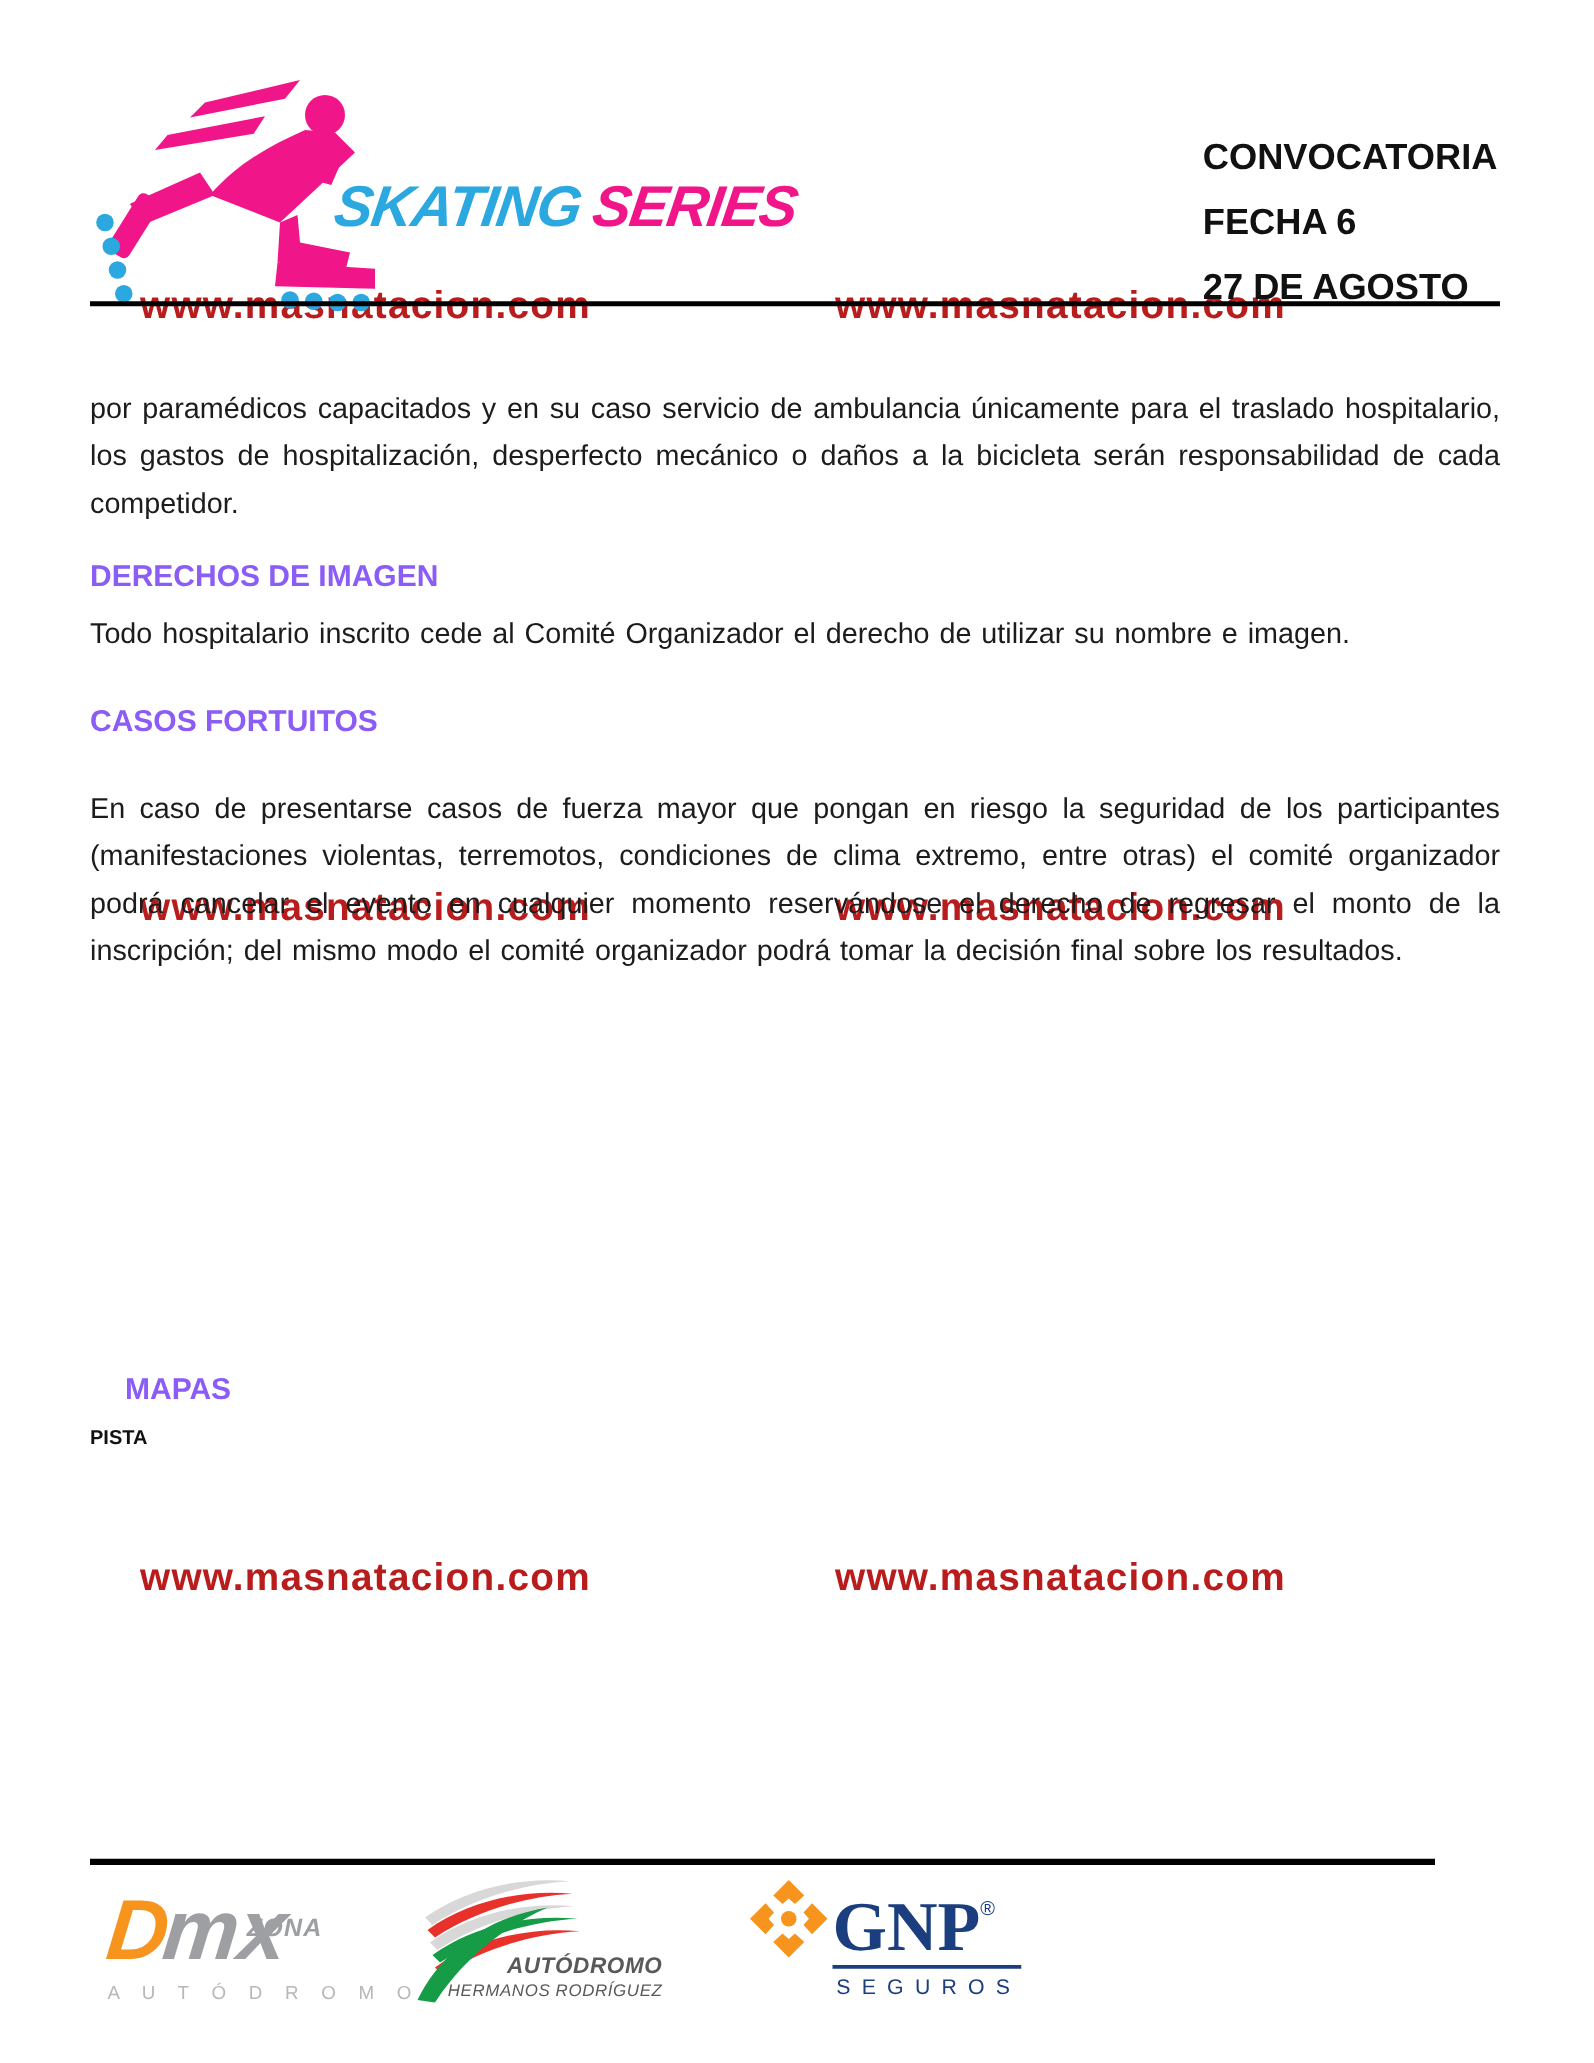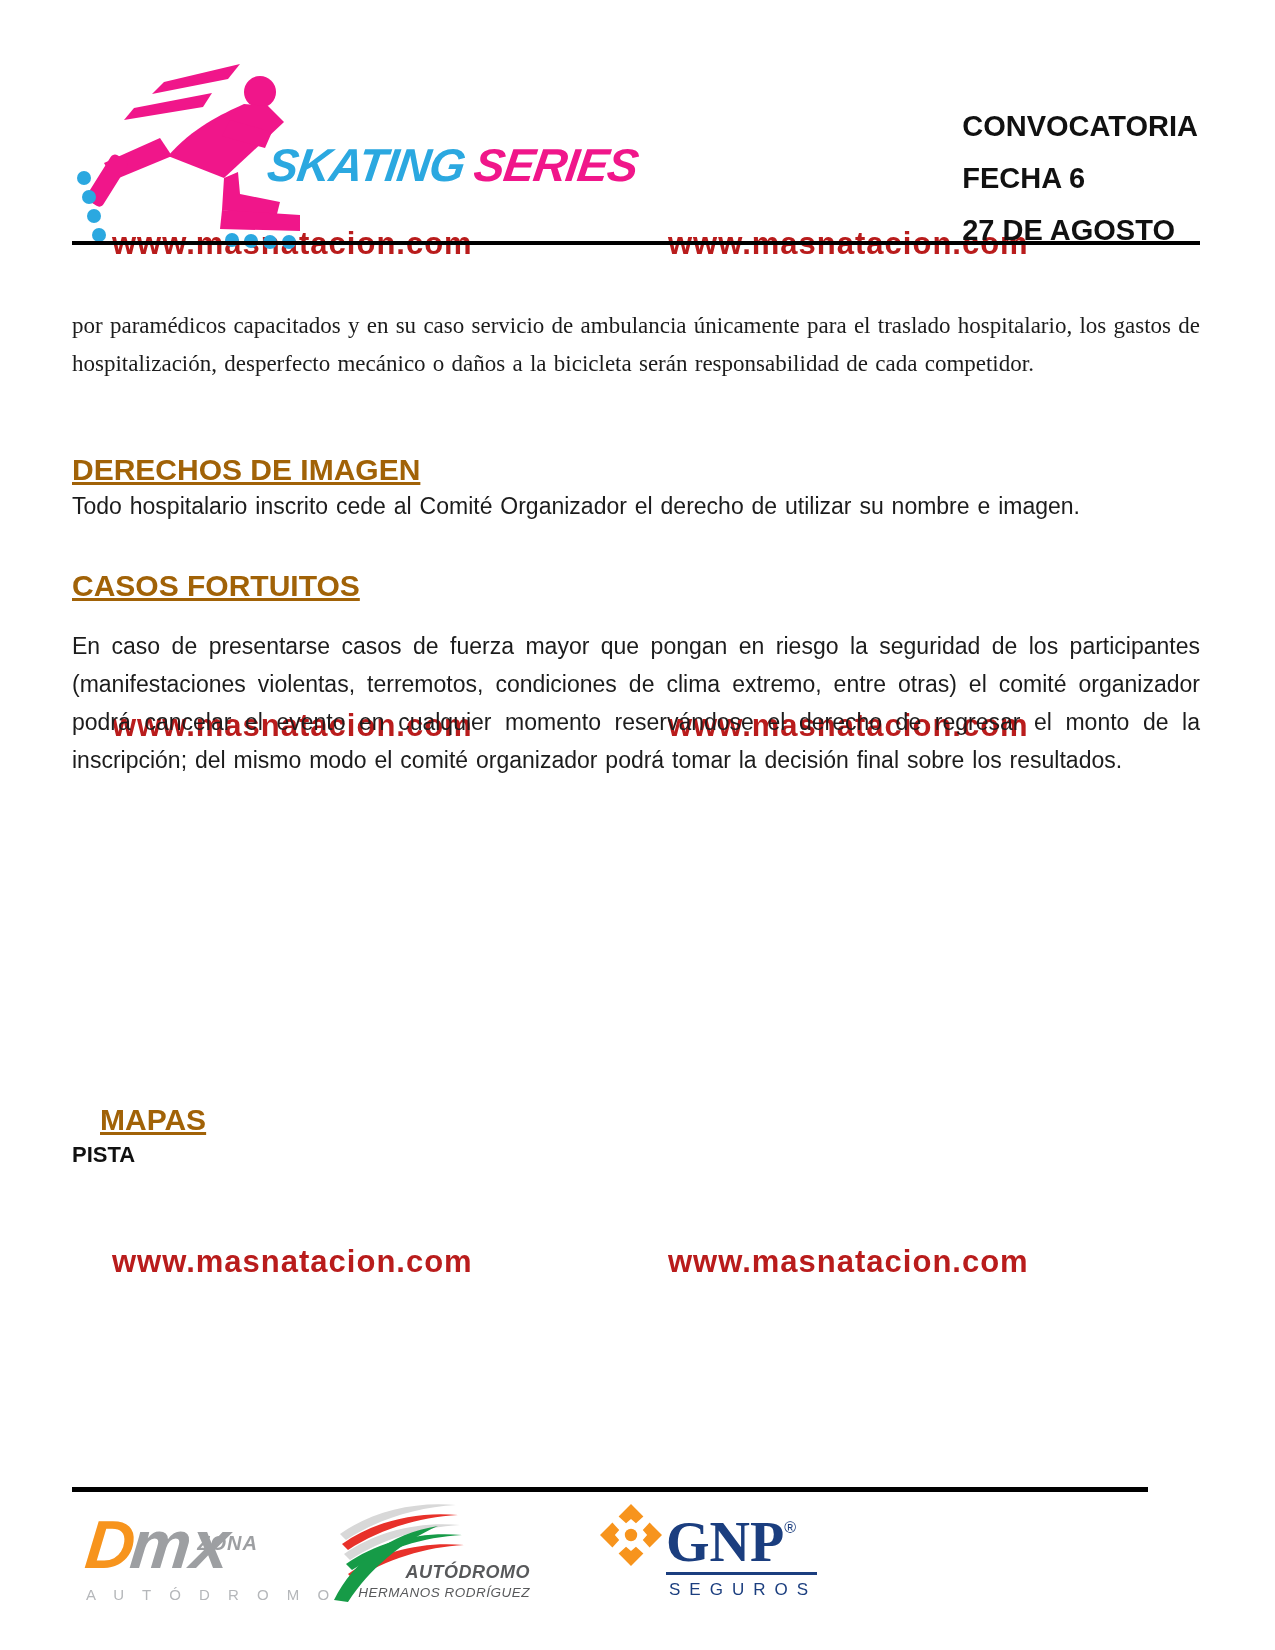--- a/index.html
+++ b/index.html
@@ -43,27 +43,26 @@
   .rule.bottom{top:1487px;width:1076px;height:5px;}
   
   .content{position:absolute;left:72px;width:1128px;z-index:1;color:#1c1c1c;}
   .para{
     position:absolute;left:0;width:1128px;
     font-size:23px;line-height:38px;
     text-align:justify;word-spacing:1.5px;
   }
   .sec-heading{
     position:absolute;left:0;
-    font-weight:bold;font-size:30px;color:#a16207;
+    font-weight:bold;font-size:24px;color:#8b5cf6;
     white-space:nowrap;
-    text-decoration:underline;
   }
   .sub-heading{
     position:absolute;left:0;
-    font-weight:bold;font-size:22px;color:#111;
+    font-weight:bold;font-size:16px;color:#111;
     white-space:nowrap;
     margin-top:28px;
   }
   
   .footer-logo{position:absolute;z-index:1;}
   
   .dmx{left:86px;top:1500px;width:180px;height:110px;}
   .dmx .zona{position:absolute;right:8px;top:0;font-style:italic;font-weight:bold;font-size:20px;color:#9d9fa2;letter-spacing:1px;margin-top:32px;}
   .dmx .dmx-word{position:absolute;left:0;top:10px;font-style:italic;font-weight:bold;font-size:68px;line-height:68px;transform:skewX(-6deg);white-space:nowrap;}
   .dmx .d{color:#f7941d;}
@@ -133,21 +132,21 @@
 
   <div class="doc-title">
     <div>CONVOCATORIA</div>
     <div>FECHA 6</div>
     <div>27 DE AGOSTO</div>
   </div>
 
   <div class="rule top"></div>
 
   <div class="content" style="top:0;height:1450px;">
-    <p class="para" style="top:284px;font-family:Liberation Serif, serif;">por paramédicos capacitados y en su caso servicio de ambulancia únicamente para el traslado hospitalario, los gastos de hospitalización, desperfecto mecánico o daños a la bicicleta serán responsabilidad de cada competidor.</p>
+    <p class="para" style="top:284px;">por paramédicos capacitados y en su caso servicio de ambulancia únicamente para el traslado hospitalario, los gastos de hospitalización, desperfecto mecánico o daños a la bicicleta serán responsabilidad de cada competidor.</p>
 
     <h2 class="sec-heading" style="top:428px;">DERECHOS DE IMAGEN</h2>
     <p class="para" style="top:464px;">Todo hospitalario inscrito cede al Comité Organizador el derecho de utilizar su nombre e imagen.</p>
 
     <h2 class="sec-heading" style="top:544px;">CASOS FORTUITOS</h2>
     <p class="para" style="top:604px;">En caso de presentarse casos de fuerza mayor que pongan en riesgo la seguridad de los participantes (manifestaciones violentas, terremotos, condiciones de clima extremo, entre otras) el comité organizador podrá cancelar el evento en cualquier momento reservándose el derecho de regresar el monto de la inscripción; del mismo modo el comité organizador podrá tomar la decisión final sobre los resultados.</p>
 
     <h2 class="sec-heading" style="top:1078px;margin-left:28px;">MAPAS</h2>
     <h3 class="sub-heading" style="top:1114px;">PISTA</h3>
   </div>

